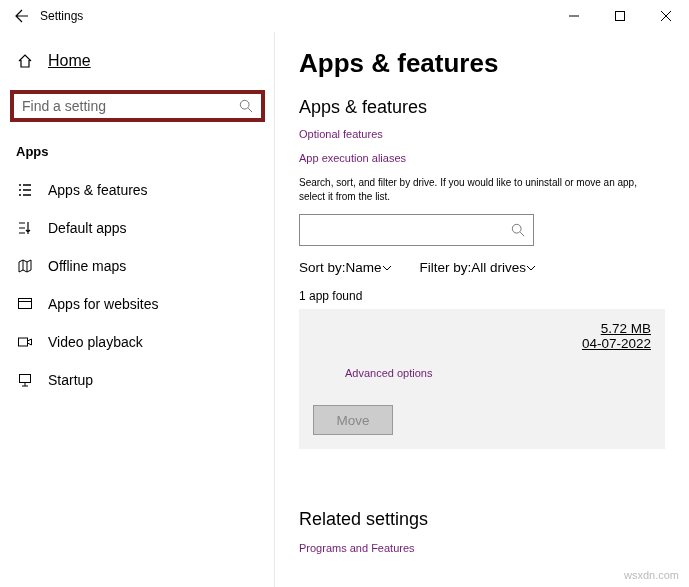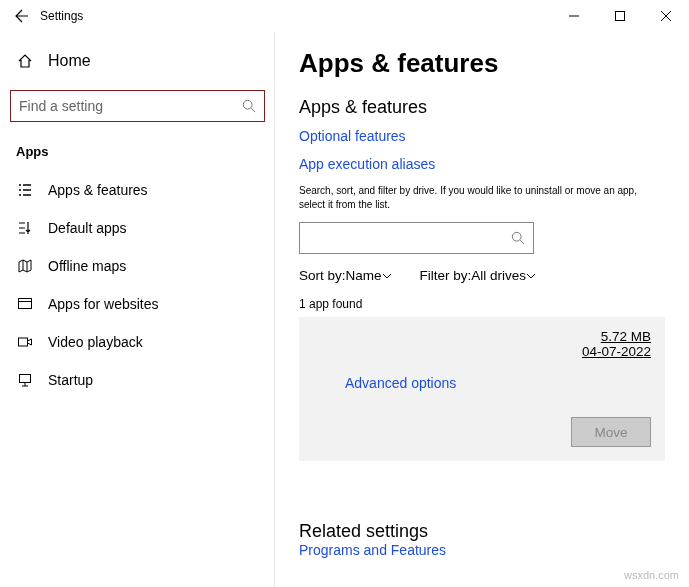--- a/index.html
+++ b/index.html
@@ -6,45 +6,45 @@
     body { width: 689px; height: 587px; background: #fff; overflow: hidden; display: flex; flex-direction: column; }
     .titlebar { display: flex; align-items: center; height: 32px; padding-left: 12px; }
     .titlebar-left { display: flex; align-items: center; gap: 8px; flex: 1; }
     .back-btn { width: 20px; height: 20px; display: flex; align-items: center; justify-content: center; cursor: pointer; }
     .title { font-size: 12px; }
     .win-controls { display: flex; }
     .win-btn { width: 46px; height: 32px; display: flex; align-items: center; justify-content: center; cursor: pointer; }
     .body-row { display: flex; flex: 1; overflow: hidden; }
     .sidebar { width: 275px; padding: 12px 10px; border-right: none; position: relative; }
     .sidebar::after { content: ""; position: absolute; right: 0; top: 0; bottom: 0; width: 1px; background: #e8e8e8; }
-    .home-row { display: flex; align-items: center; gap: 14px; padding: 8px 6px; margin-bottom: 12px; cursor: pointer; }
-    .search-box { display: flex; align-items: center; border: 1px solid #7f1d1d; height: 32px; padding: 0 8px; margin-bottom: 16px; }
+    .home-row { display: flex; align-items: center; gap: 14px; padding: 8px 6px; margin-bottom: 12px; cursor: pointer; text-decoration: underline; }
+    .search-box { display: flex; align-items: center; border: 4px solid #7f1d1d; height: 32px; padding: 0 8px; margin-bottom: 16px; }
     .search-input { flex: 1; border: none; outline: none; font-size: 14px; background: transparent; }
     .search-input::placeholder { color: #666; }
     .section-label { font-weight: 600; font-size: 13px; padding: 6px 6px 12px; }
     .nav-item { display: flex; align-items: center; gap: 14px; padding: 10px 6px; cursor: pointer; font-size: 14px; }
     .nav-icon { width: 18px; height: 18px; display: flex; align-items: center; justify-content: center; }
     .content { flex: 1; padding: 16px 24px 8px 24px; overflow-y: auto; }
     h1.page-title { font-weight: 600; font-size: 26px; margin-bottom: 18px; }
     h2.sub-title { font-weight: 400; font-size: 18px; margin-bottom: 10px; }
-    .link { color: #1d4ed8; font-size: 14px; display: block; margin-bottom: 12px; cursor: pointer; }
+    .link { color: #701a75; font-size: 11px; display: block; margin-bottom: 12px; cursor: pointer; }
     .desc { font-size: 10px; margin-bottom: 10px; line-height: 1.4; }
     .app-search { display: flex; align-items: center; border: 1px solid #888; height: 32px; width: 235px; padding: 0 8px; margin-bottom: 14px; }
     .sort-filter { display: flex; gap: 28px; font-size: 13.5px; margin-bottom: 14px; }
     .sf-item { display: flex; align-items: center; cursor: pointer; }
     .count { font-size: 12px; margin-bottom: 6px; }
     .app-card { background: #f2f2f2; padding: 12px 14px 14px; }
     .card-top { display: flex; justify-content: flex-end; }
     .app-meta { text-align: right; font-size: 13.5px; text-decoration: underline; }
     .adv { margin-top: 16px; margin-left: 32px; }
-    .card-btns { display: flex; justify-content: flex-end; gap: 22px; margin-top: 26px; }
+    .card-btns { display: flex; justify-content: space-between; gap: 22px; margin-top: 26px; }
     .btn { width: 80px; height: 30px; border: 1px solid #999; background: #ccc; font-size: 13.5px; cursor: pointer; }
     .btn.disabled { color: #888; cursor: default; }
     .btn.uninstall { outline: 2px solid #d40000; outline-offset: -1px; }
-    h2.related { font-weight: 400; font-size: 18px; margin-top: 60px; margin-bottom: 0; }
+    h2.related { font-weight: 400; font-size: 18px; margin-top: 60px; margin-bottom: 12px; }
     .watermark { position: absolute; bottom: 6px; right: 10px; font-size: 11px; color: #bbb; }
     svg { display: block; }
   </style>
 </head>
 <body>
 
 <div class="titlebar">
   <div class="titlebar-left">
     <div class="back-btn">
       <svg width="16" height="16" viewBox="0 0 16 16">

